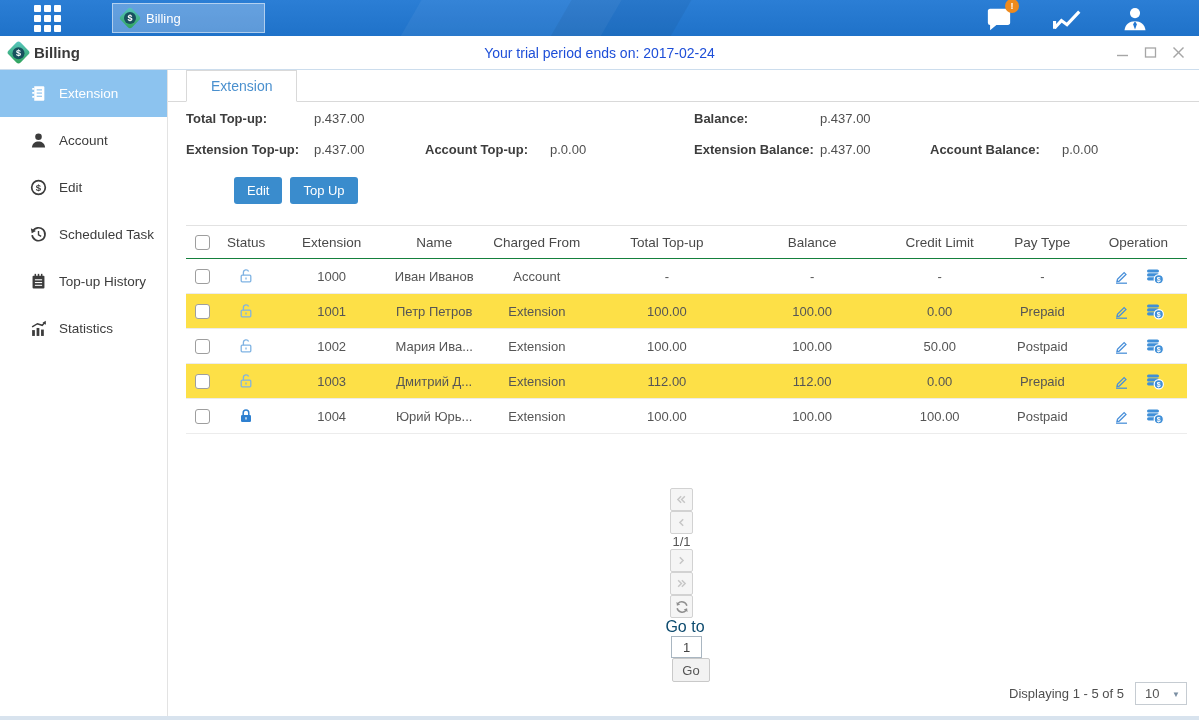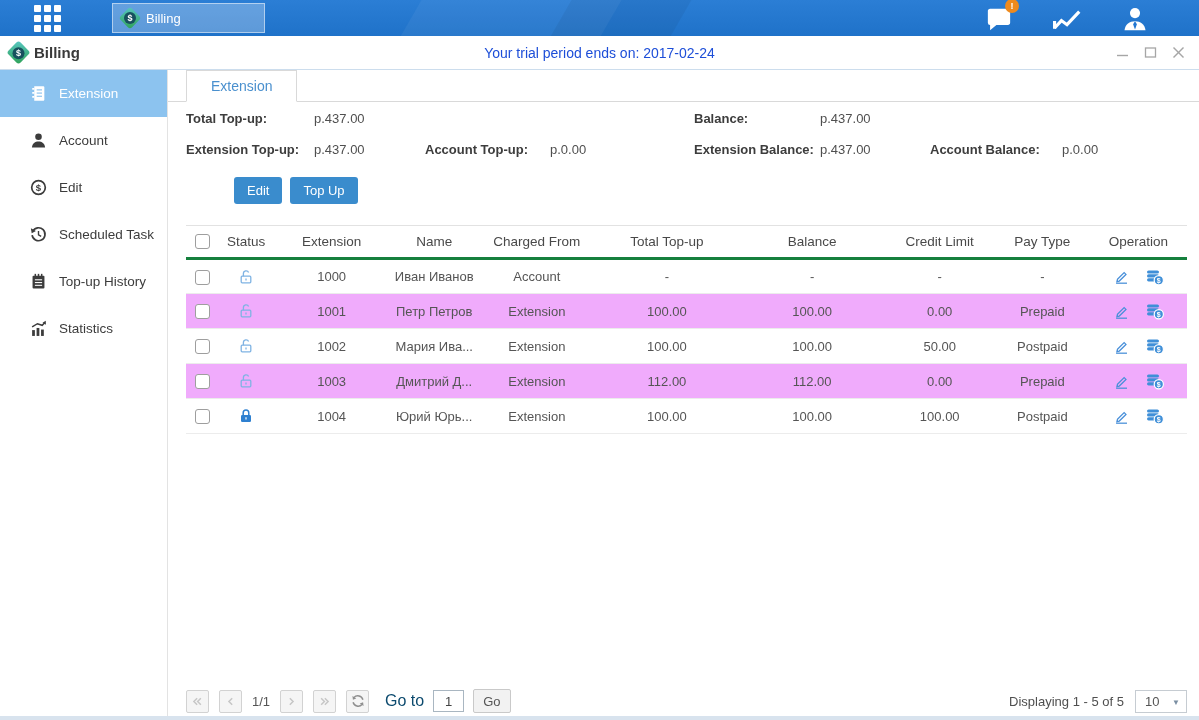--- a/index.html
+++ b/index.html
@@ -73,32 +73,32 @@
   .sum-right .c1{width:126px;} .sum-right .c2{width:110px;}
   .sum-right .c3{width:132px;}
 
   .btn-row{margin-top:12px;display:flex;padding-left:48px;}
   .btn{height:27px;padding:0 13px;background:#3a8ccd;color:#fff;border:none;
     border-radius:3px;font-size:13px;margin-right:8px;cursor:pointer;
     font-family:"Liberation Sans",sans-serif;}
 
   table{width:100%;border-collapse:collapse;table-layout:fixed;margin-top:21px;}
   th{font-weight:normal;color:#494949;font-size:13.5px;height:33px;
-    border-top:1px solid #e2e2e2;border-bottom:3px solid #15803d;text-align:center;}
+    border-top:1px solid #e2e2e2;border-bottom:1px solid #15803d;text-align:center;}
   td{height:35px;text-align:center;font-size:13px;color:#555;
     border-bottom:1px solid #ececec;overflow:hidden;white-space:nowrap;}
-  tr.alt{background:#f0abfc;}
+  tr.alt{background:#fde047;}
   .cb{display:inline-block;width:15px;height:15px;border:1px solid #9e9e9e;
     border-radius:3px;background:#fff;vertical-align:middle;cursor:pointer;}
   .ops span{display:inline-flex;vertical-align:middle;cursor:pointer;}
   .ops span + span{margin-left:16px;}
   .lock{display:inline-flex;vertical-align:middle;}
 
   
-  .pager{display:flex;align-items:center;margin-top:auto;padding:7px 0 3px;}
+  .pager{display:flex;align-items:center;margin-top:auto;padding:7px 0 11px;flex-direction:column;}
   .pbtn{width:23px;height:23px;border:1px solid #d2d2d2;background:#f5f5f5;
     border-radius:2px;display:flex;align-items:center;justify-content:center;
     margin-right:10px;cursor:pointer;flex:0 0 auto;}
   .pind{color:#555;font-size:13px;margin-right:10px;}
   .goto-lbl{color:#0c4a6e;font-size:16px;margin:0 9px 0 6px;}
   .goto-input{width:31px;height:22px;border:1px solid #a9b6c1;text-align:center;
     font-size:13px;color:#444;font-family:"Liberation Sans",sans-serif;}
   .go-btn{height:24px;padding:0 9px;border:1px solid #c9c9c9;background:#f2f2f2;
     color:#555;border-radius:2px;margin-left:9px;font-size:13px;cursor:pointer;
     font-family:"Liberation Sans",sans-serif;}

